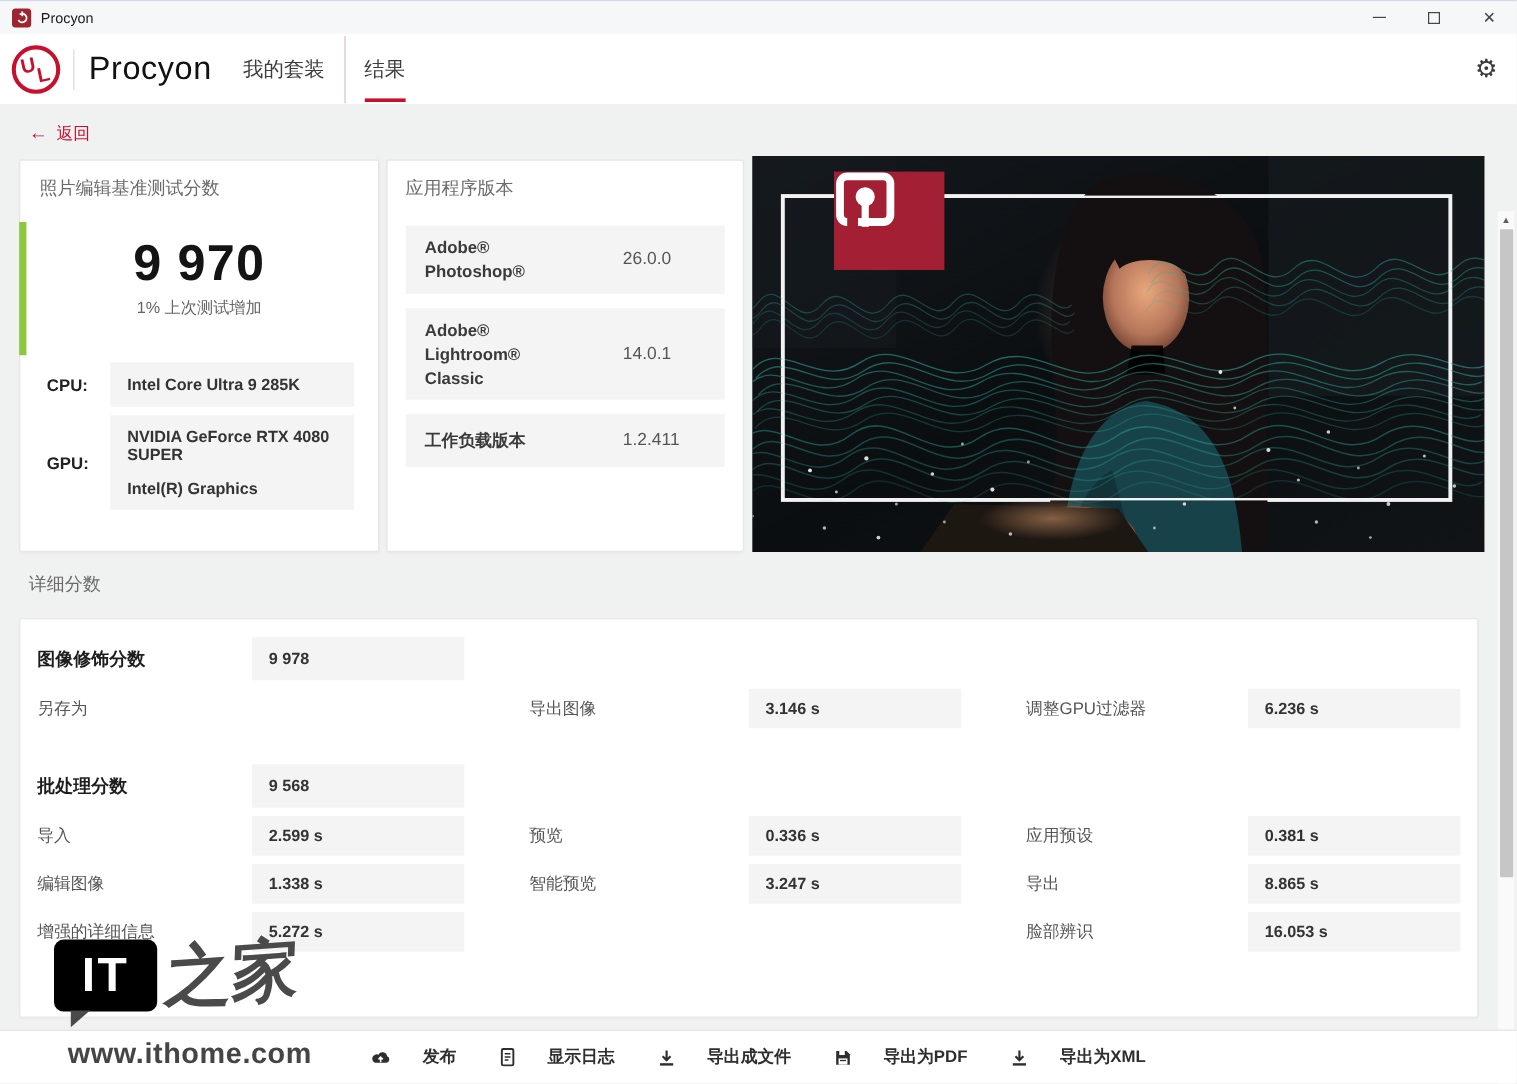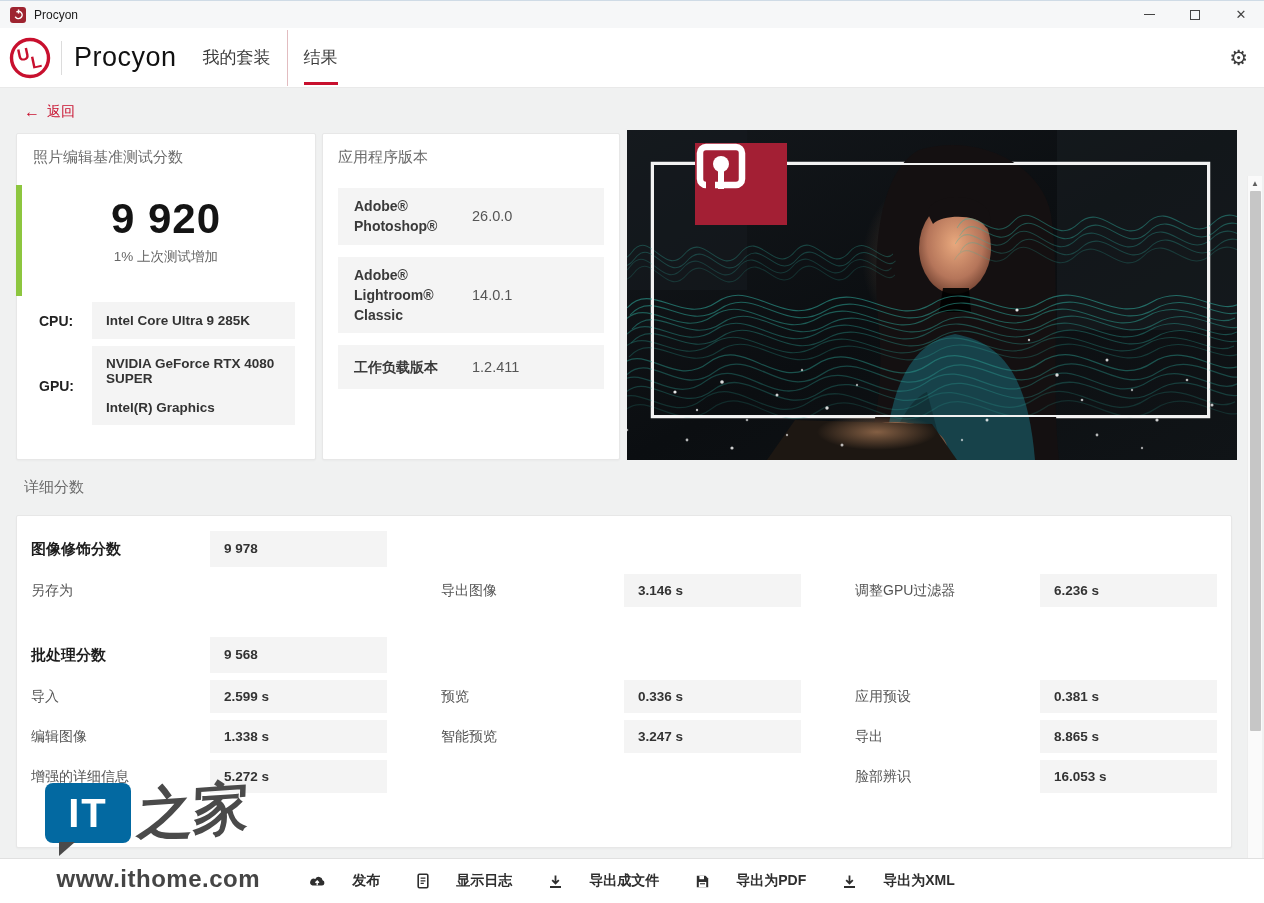--- a/index.html
+++ b/index.html
@@ -45,21 +45,21 @@
   .score-delta { font-size:13.5px; color:#666; margin-top:5px; }
   .hw { margin-top:36px; }
   .hw-row { display:flex; margin-bottom:7px; }
   .hw-label { width:59px; font-weight:bold; font-size:14px; color:#222; padding-left:6px; display:flex; align-items:center; }
   .hw-box { width:203px; background:#f4f4f4; padding:10px 14px; font-weight:bold; font-size:13.5px; color:#333; }
   .hw-box .gpu2 { margin-top:14px; }
 
   
   .card-versions { position:absolute; left:322px; top:45px; width:298px; height:327px; padding:14px 15px; }
   .ver-rows { margin-top:21px; }
-  .ver-row { background:#f4f4f4; display:flex; align-items:center; padding:8px 0 8px 16px; margin-bottom:12px; }
+  .ver-row { background:#f4f4f4; display:flex; align-items:center; padding:8px 0 8px 16px; margin-bottom:12px;gap:47px; }
   .ver-label { width:108px; font-weight:bold; font-size:14px; color:#3a3a3a; line-height:1.45; }
   .ver-value { font-size:14.5px; color:#555; margin-left:10px; }
   .ver-row.r1 { min-height:46px; } .ver-row.r2 { min-height:62px; } .ver-row.r3 { min-height:44px; }
 
   
   .hero { position:absolute; left:627px; top:42px; width:610px; height:330px; background:#0d1115; overflow:hidden; }
   .hero svg { position:absolute; left:0; top:0; }
   .hero .frame { position:absolute; left:25px; top:33px; width:557px; height:254px; border:2.5px solid #f2f2f2; pointer-events:none; }
   .badge { position:absolute; left:68px; top:13px; width:92px; height:82px; background:#a31f34;
            display:flex; align-items:center; justify-content:center; }
@@ -85,21 +85,21 @@
 
   
   .footer { position:absolute; left:0; top:858px; width:1264px; height:45px; background:#fff; border-top:1px solid #e0e0e0;
             display:flex; align-items:center; justify-content:center; gap:36px; }
   .f-btn { display:flex; align-items:center; gap:26px; font-size:14px; color:#2e2e2e; font-weight:bold; }
   .f-btn svg { display:block; }
 
   
   .watermark { position:absolute; left:0; top:783px; width:260px; pointer-events:none; z-index:50; }
   .wm-row { display:flex; align-items:flex-start; }
-  .wm-box { position:relative; margin-left:45px; width:86px; height:60px; background:#0369a1; border-radius:8px;
+  .wm-box { position:relative; margin-left:45px; width:86px; height:60px; background:#000000; border-radius:8px;
             display:flex; align-items:center; justify-content:center; color:#fff; font-size:40px; font-weight:bold;
             font-family:"Liberation Sans", sans-serif; letter-spacing:2px; }
   .wm-box::after { content:""; position:absolute; left:14px; bottom:-13px; width:0; height:0;
                    border-left:16px solid #4a4a4a; border-bottom:14px solid transparent; }
   .wm-brand { font-size:56px; font-weight:bold; color:#4a4a4a; line-height:1; margin-left:6px; transform:rotate(-4deg) skewX(-6deg); }
   .wm-site { margin:22px 0 0 14px; font-size:24px; font-weight:bold; color:#454545; letter-spacing:0.5px;text-align:right; }
 </style>
 </head>
 <body>
 
@@ -149,21 +149,21 @@
 
   <div class="back">
     <span class="arrow">←</span>
     <span>返回</span>
   </div>
 
   <div class="card card-score">
     <div class="green-bar"></div>
     <div class="card-title">照片编辑基准测试分数</div>
     <div class="score-block">
-      <div class="score-num">9 920</div>
+      <div class="score-num">9 970</div>
       <div class="score-delta">1% 上次测试增加</div>
     </div>
     <div class="hw">
       <div class="hw-row">
         <div class="hw-label">CPU:</div>
         <div class="hw-box" style="height:37px; display:flex; align-items:center;">Intel Core Ultra 9 285K</div>
       </div>
       <div class="hw-row">
         <div class="hw-label">GPU:</div>
         <div class="hw-box">

